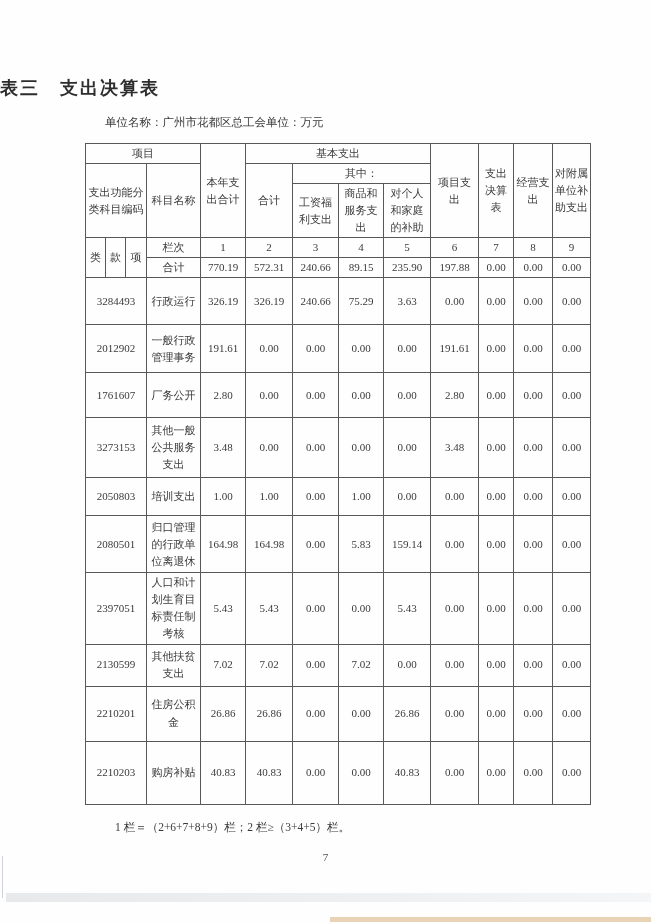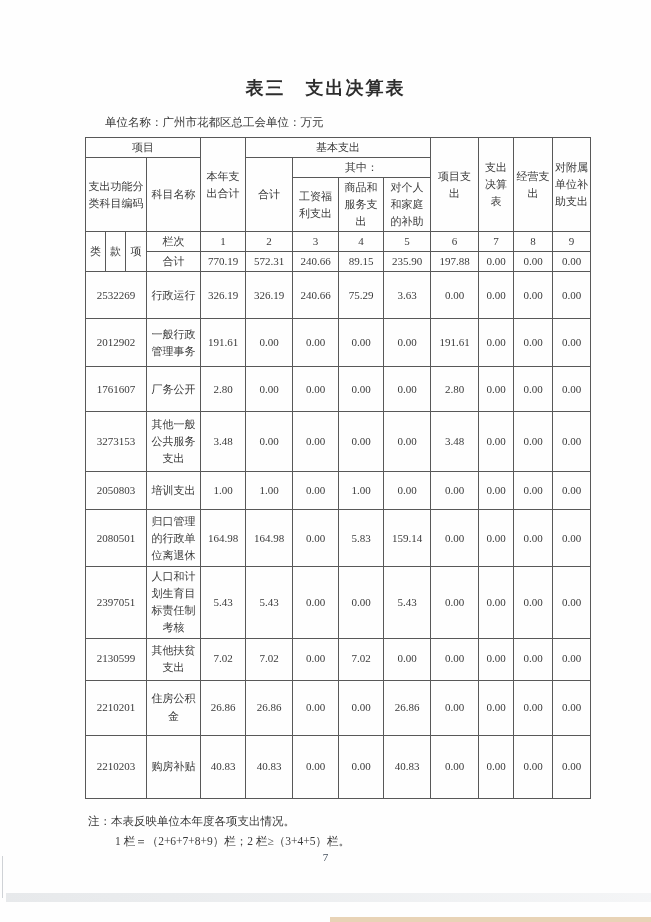--- a/index.html
+++ b/index.html
@@ -3,33 +3,33 @@
 <meta charset="utf-8">
 <style>
   html, body { margin:0; padding:0; }
   body {
     width:651px; height:922px; overflow:hidden; position:relative;
     background:#fefefe; color:#383838;
     font-family:"Liberation Serif","DejaVu Serif",serif;
   }
   .page { position:absolute; inset:0; background:#fefefe; }
   .title {
-    margin:76px 0 0; font-size:18px; font-weight:bold; text-align:center;
+    margin:76px 0 0; font-size:18px; font-weight:bold; 
     letter-spacing:2px; color:#2d2d2d;
   }
   .meta-row {
     width:505px; margin:15px 0 0 85px; display:flex;
     justify-content:flex-start; font-size:11.5px; color:#3a3a3a;
     padding:0; box-sizing:border-box;
   }
   .meta-row .left { padding-left:20px; }
   .meta-row .right { padding-right:80px; }
   table.t {
     border-collapse:collapse; table-layout:fixed;
-    width:505px; margin:7px 0 0 85px;
+    width:505px; margin:13px 0 0 85px;
   }
   table.t td {
     border:1px solid #585858; font-size:11px; line-height:1.55;
     text-align:center; vertical-align:middle; padding:1px 2px;
     overflow:hidden; word-break:break-all; color:#3a3a3a;
   }
   td.num { text-align:right; padding-right:5px; font-size:10.5px; font-family:"Liberation Serif","DejaVu Serif",serif; }
   td.cnum { text-align:center; font-size:10.5px; }
   td.code { font-size:10.5px; }
   td.nm { text-align:left; padding:2px 2px 2px 5px; }
@@ -116,21 +116,21 @@
       <td class="num">240.66</td>
       <td class="num">89.15</td>
       <td class="num">235.90</td>
       <td class="num">197.88</td>
       <td class="num">0.00</td>
       <td class="num">0.00</td>
       <td class="num">0.00</td>
     </tr>
 
     <tr style="height:47px">
-      <td colspan="3" class="code">2532269</td>
+      <td colspan="3" class="code">3284493</td>
       <td class="nm">行政运行</td>
       <td class="num">326.19</td>
       <td class="num">326.19</td>
       <td class="num">240.66</td>
       <td class="num">75.29</td>
       <td class="num">3.63</td>
       <td class="num">0.00</td>
       <td class="num">0.00</td>
       <td class="num">0.00</td>
       <td class="num">0.00</td>
@@ -249,21 +249,20 @@
       <td class="num">40.83</td>
       <td class="num">0.00</td>
       <td class="num">0.00</td>
       <td class="num">0.00</td>
       <td class="num">0.00</td>
     </tr>
   </tbody>
     </table>
 
   <div class="notes">
-    <div>注：本表反映单位本年度各项支出情况。</div>
     <div class="n2">1 栏＝（2+6+7+8+9）栏；2 栏≥（3+4+5）栏。</div>
   </div>
 
   <div class="pageno">7</div>
 
   <div class="scan-band"></div>
   <div class="scan-strip"></div>
   <div class="scan-edge"></div>
 </div>
 

